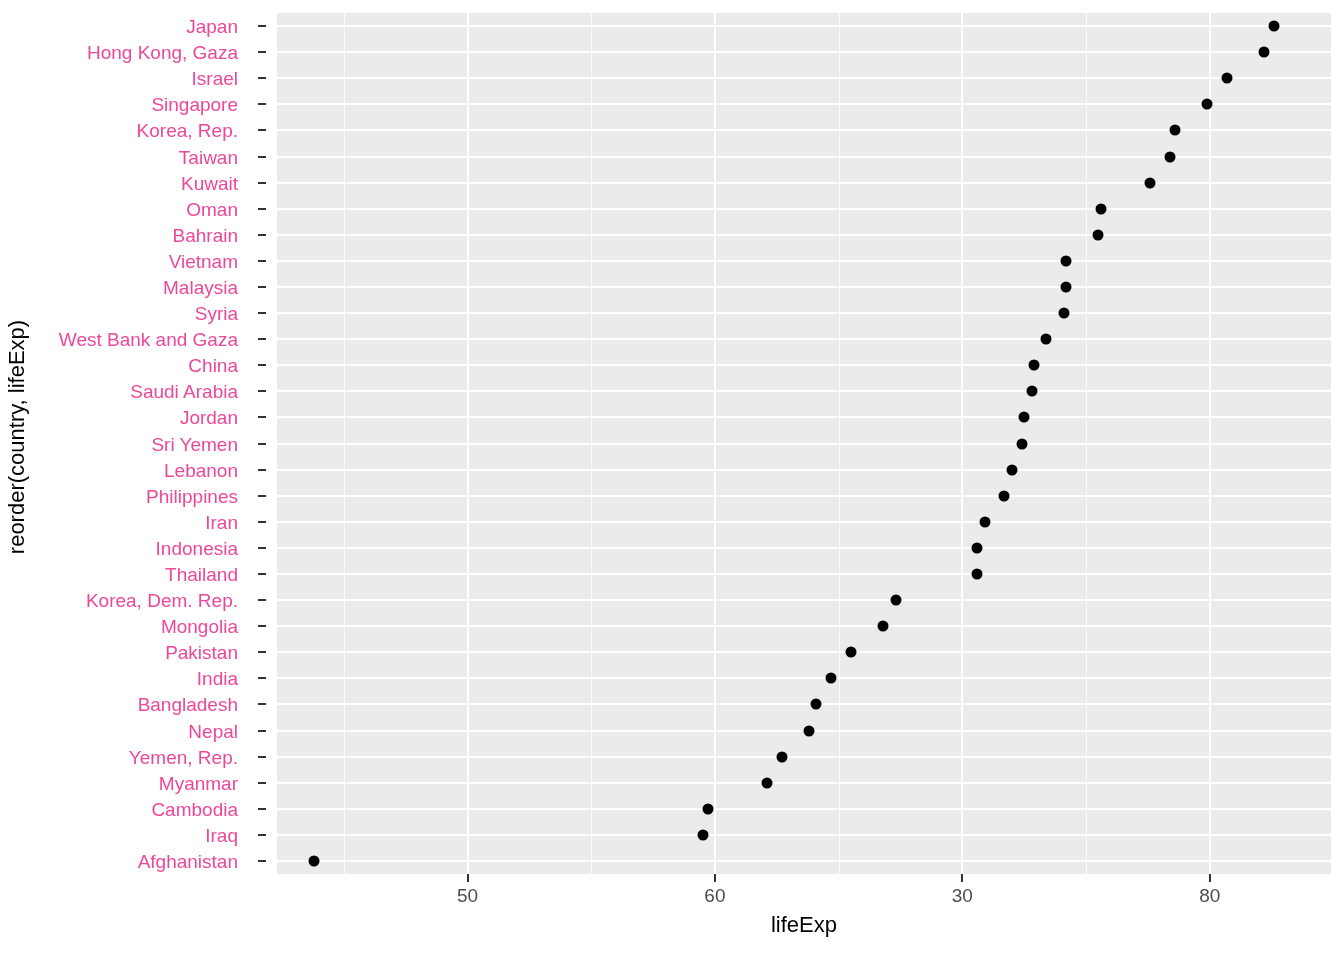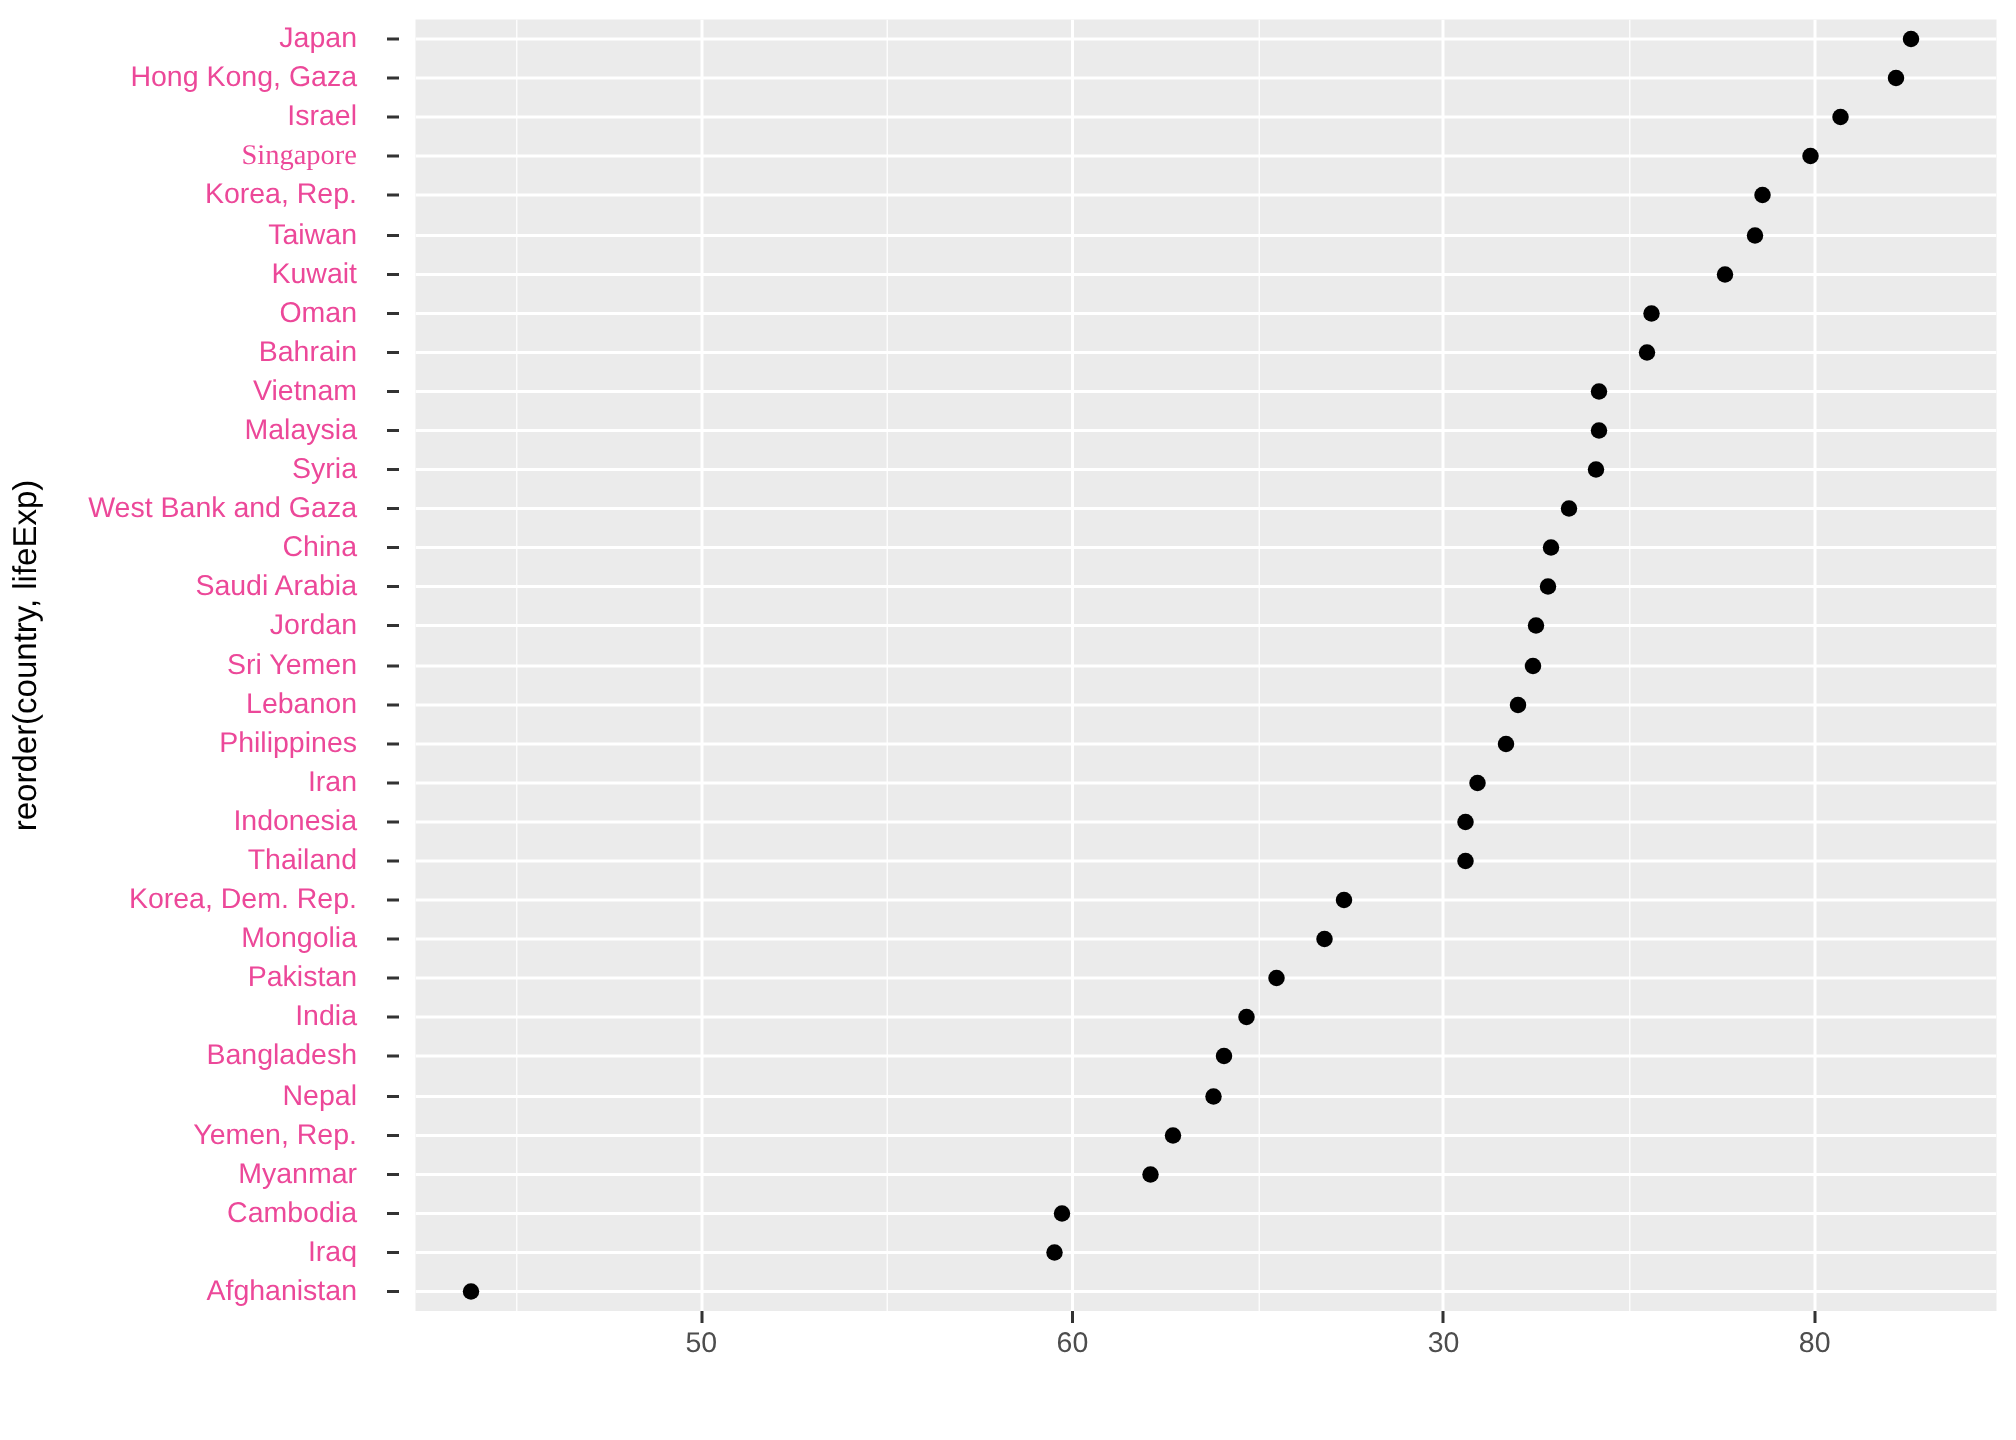--- a/index.html
+++ b/index.html
@@ -152,21 +152,21 @@
 
   <div id="y-axis-title">reorder(country, lifeExp)</div>
 
   <div id="y-tick-labels">
       <div class="y-tick-label" style="top: 13.0455px;">Japan</div>
       <div class="y-tick-mark" style="top: 13.0455px;"></div>
       <div class="y-tick-label" style="top: 39.1364px;">Hong Kong, Gaza</div>
       <div class="y-tick-mark" style="top: 39.1364px;"></div>
       <div class="y-tick-label" style="top: 65.2273px;">Israel</div>
       <div class="y-tick-mark" style="top: 65.2273px;"></div>
-      <div class="y-tick-label" style="top: 91.3182px; font-family: Liberation Serif, serif;">Singapore</div>
+      <div class="y-tick-label" style="top: 91.3182px;">Singapore</div>
       <div class="y-tick-mark" style="top: 91.3182px;"></div>
       <div class="y-tick-label" style="top: 117.409px;">Korea, Rep.</div>
       <div class="y-tick-mark" style="top: 117.409px;"></div>
       <div class="y-tick-label" style="top: 143.5px;">Taiwan</div>
       <div class="y-tick-mark" style="top: 143.5px;"></div>
       <div class="y-tick-label" style="top: 169.591px;">Kuwait</div>
       <div class="y-tick-mark" style="top: 169.591px;"></div>
       <div class="y-tick-label" style="top: 195.682px;">Oman</div>
       <div class="y-tick-mark" style="top: 195.682px;"></div>
       <div class="y-tick-label" style="top: 221.773px;">Bahrain</div>
@@ -302,14 +302,15 @@
       <div class="x-tick-mark" style="left: 467.512px;"></div>
       <div class="x-tick-label" style="left: 467.512px;">50</div>
       <div class="x-tick-mark" style="left: 714.93px;"></div>
       <div class="x-tick-label" style="left: 714.93px;">60</div>
       <div class="x-tick-mark" style="left: 962.347px;"></div>
       <div class="x-tick-label" style="left: 962.347px;">30</div>
       <div class="x-tick-mark" style="left: 1209.77px;"></div>
       <div class="x-tick-label" style="left: 1209.77px;">80</div>
     </div>
 
+  <div id="x-axis-title">lifeExp</div>
 
 </div>
 
 </body></html>

